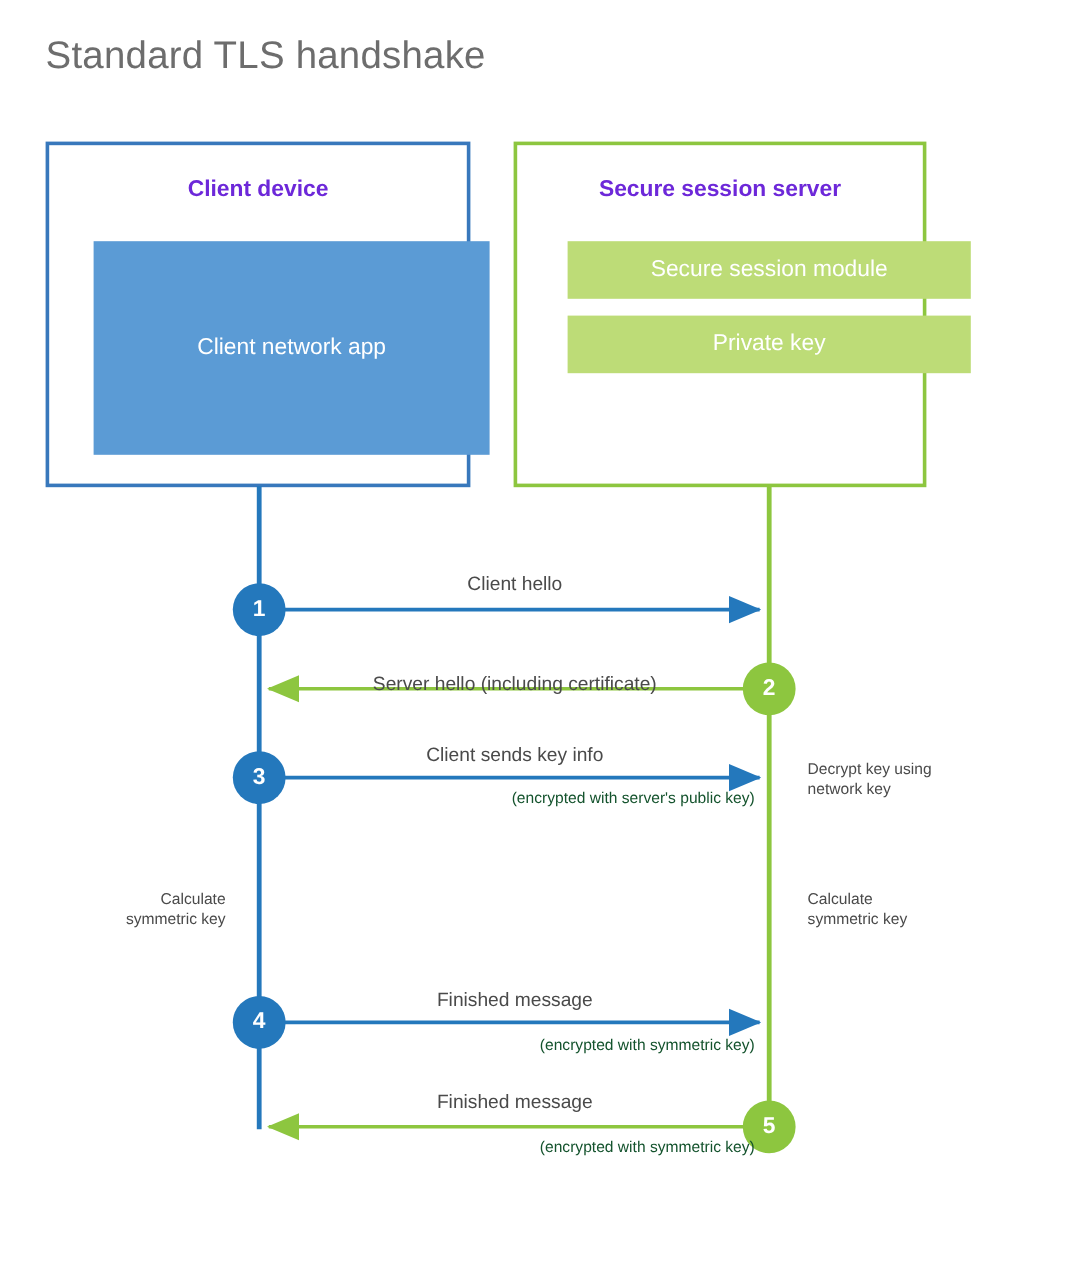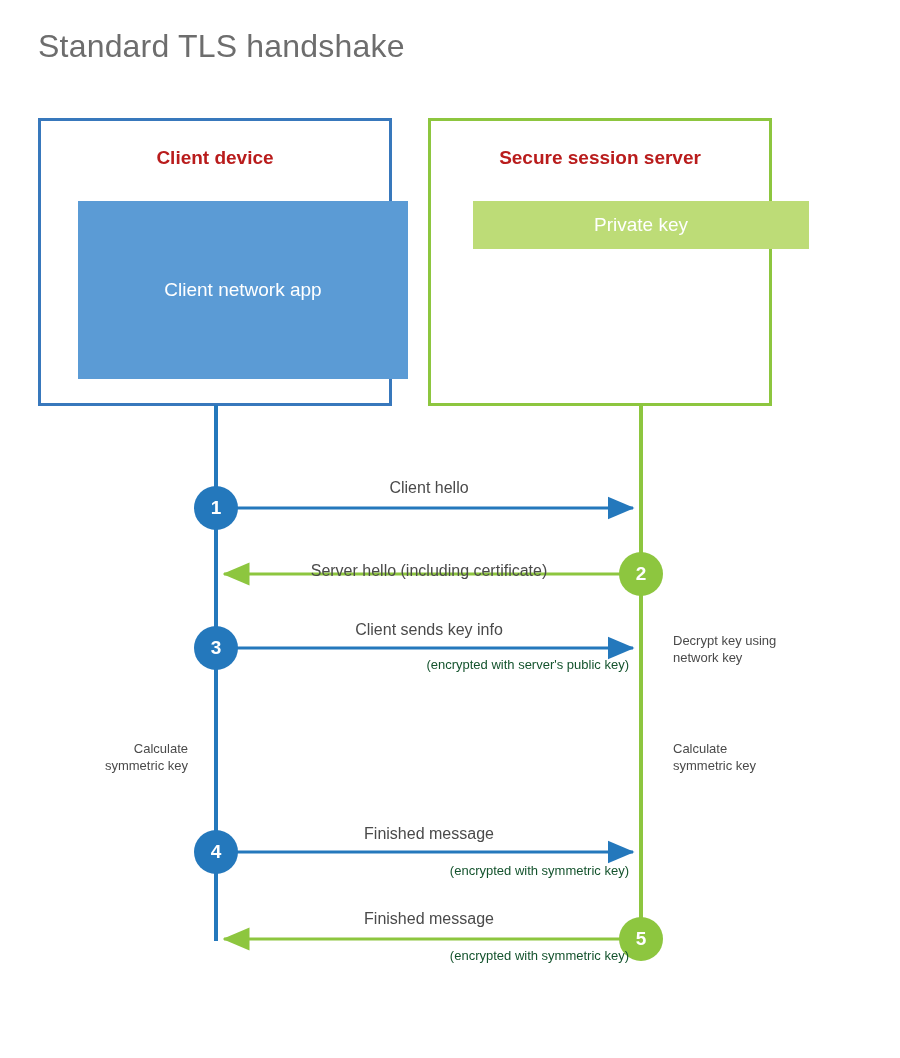--- a/index.html
+++ b/index.html
@@ -48,21 +48,21 @@
     border: 3px solid #8dc63f;
   }
   .entity-title {
     position: absolute;
     left: 0;
     right: 0;
     top: 26px;
     text-align: center;
     font-size: 19px;
     font-weight: bold;
-    color: #b91c1c;
+    color: #6d28d9;
   }
 
   
   .client-app {
     position: absolute;
     left: 37px;
     top: 80px;
     width: 330px;
     height: 178px;
     background: #5b9bd5;
@@ -152,20 +152,21 @@
 <div class="page-title">Standard TLS handshake</div>
 
 <div class="entity-box client">
   <div class="entity-title">Client device</div>
   <div class="client-app">Client network app</div>
 </div>
 
 <div class="entity-box server">
   <div class="entity-title">Secure session server</div>
   <div class="server-bars">
+    <div class="server-bar">Secure session module</div>
     <div class="server-bar">Private key</div>
   </div>
 </div>
 
 <svg id="diagram-svg" viewBox="0 0 900 1058">
   <defs>
     <marker id="arrow-blue" markerWidth="9" markerHeight="9" refX="8.5" refY="4.5" orient="auto" markerUnits="strokeWidth">
       <path d="M0,0.7 L9,4.5 L0,8.3 z" fill="#2478bc"></path>
     </marker>
     <marker id="arrow-green" markerWidth="9" markerHeight="9" refX="8.5" refY="4.5" orient="auto" markerUnits="strokeWidth">

